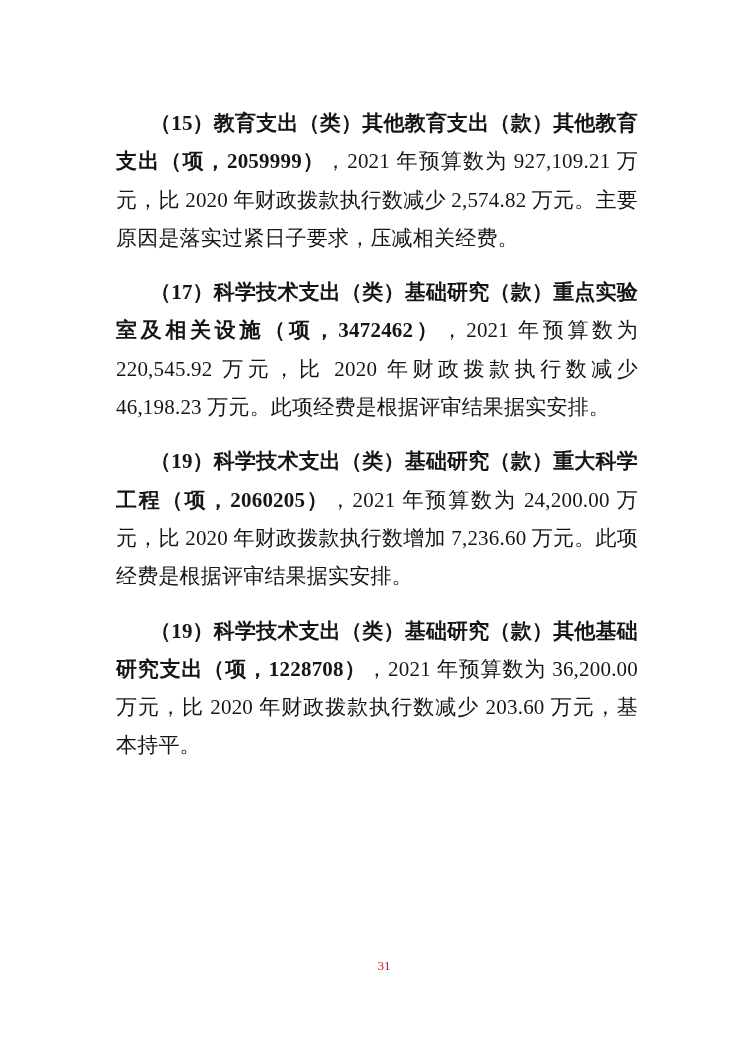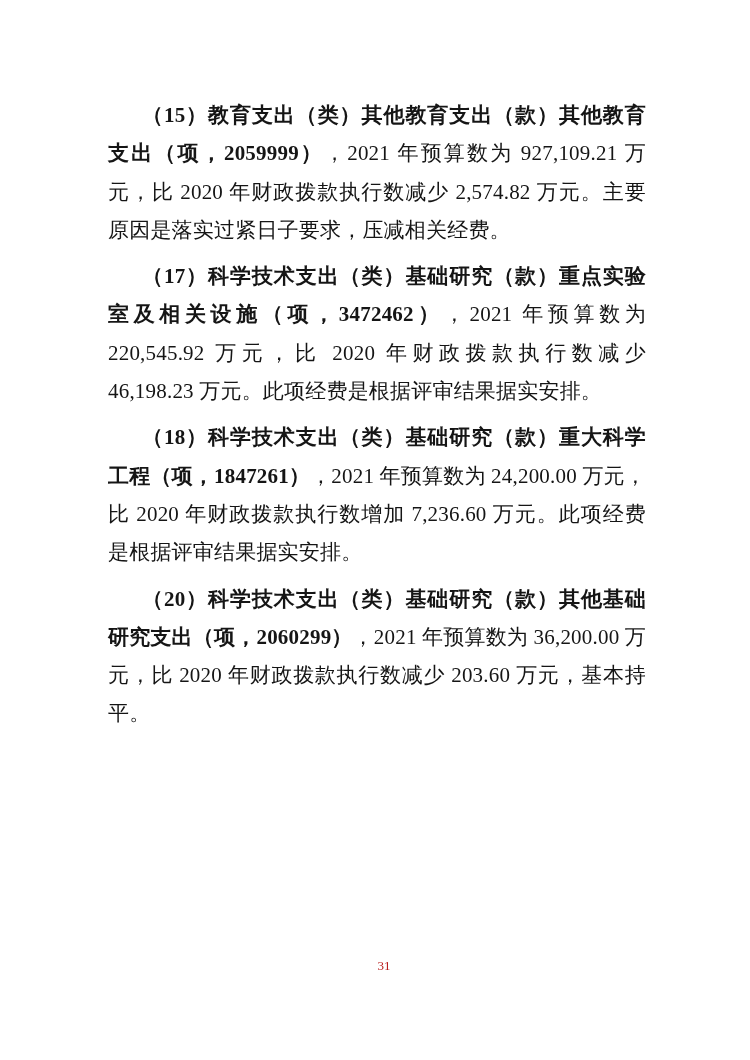--- a/index.html
+++ b/index.html
@@ -20,21 +20,21 @@
     position: absolute;
     left: 100px;
     top: 88px;
     width: 554px;
     font-size: 21px;
     line-height: 38.3px;
     text-align: justify;
     letter-spacing: 0.2px;
   }
   p.item {
-    margin: 8px;
+    margin: 16px;
     padding: 0;
     text-indent: 34px;
   }
   .bold {
     font-weight: bold;
   }
   .page-num {
     position: absolute;
     top: 958px;
     left: 9px;
@@ -44,17 +44,17 @@
     color: #b91c1c;
   }
 </style>
 </head>
 <body>
 
 <div class="page">
   <div class="content">
     <p class="item"><span class="bold">（15）教育支出（类）其他教育支出（款）其他教育支出（项，2059999）</span><span>，2021 年预算数为 927,109.21 万元，比 2020 年财政拨款执行数减少 2,574.82 万元。主要原因是落实过紧日子要求，压减相关经费。</span></p>
     <p class="item"><span class="bold">（17）科学技术支出（类）基础研究（款）重点实验室及相关设施（项，3472462）</span><span>，2021 年预算数为 220,545.92 万元，比 2020 年财政拨款执行数减少 46,198.23 万元。此项经费是根据评审结果据实安排。</span></p>
-    <p class="item"><span class="bold">（18）科学技术支出（类）基础研究（款）重大科学工程（项，1847261）</span><span>，2021 年预算数为 24,200.00 万元，比 2020 年财政拨款执行数增加 7,236.60 万元。此项经费是根据评审结果据实安排。</span></p>
-    <p class="item"><span class="bold">（20）科学技术支出（类）基础研究（款）其他基础研究支出（项，2060299）</span><span>，2021 年预算数为 36,200.00 万元，比 2020 年财政拨款执行数减少 203.60 万元，基本持平。</span></p>
+    <p class="item"><span class="bold">（19）科学技术支出（类）基础研究（款）重大科学工程（项，2060205）</span><span>，2021 年预算数为 24,200.00 万元，比 2020 年财政拨款执行数增加 7,236.60 万元。此项经费是根据评审结果据实安排。</span></p>
+    <p class="item"><span class="bold">（19）科学技术支出（类）基础研究（款）其他基础研究支出（项，1228708）</span><span>，2021 年预算数为 36,200.00 万元，比 2020 年财政拨款执行数减少 203.60 万元，基本持平。</span></p>
   </div>
   <div class="page-num">31</div>
 </div>
 
 </body></html>

